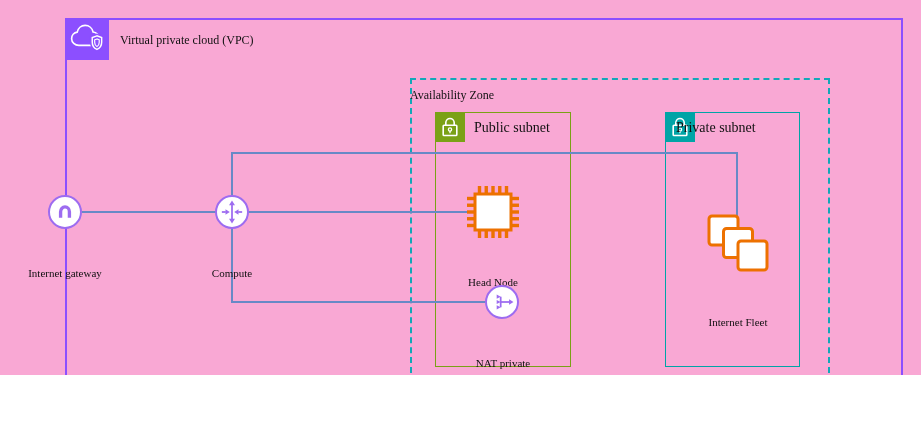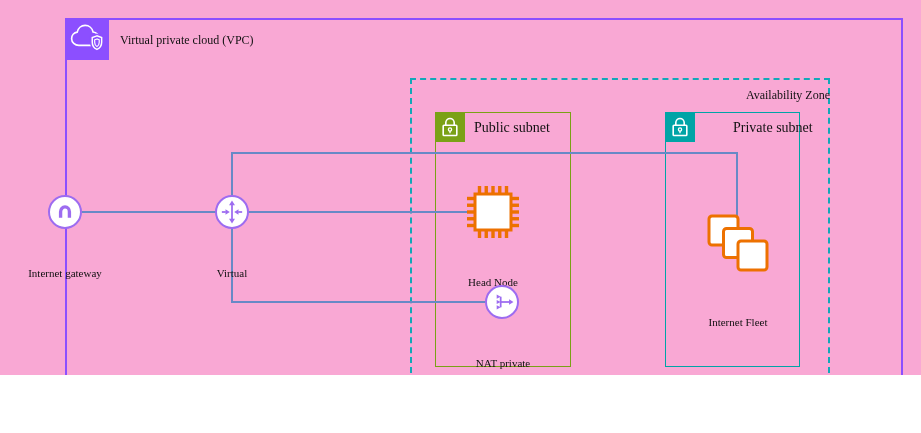--- a/index.html
+++ b/index.html
@@ -19,31 +19,31 @@
     overflow:hidden;
   }
   
   .vpc-box{position:absolute;left:65px;top:18px;width:838px;height:401px;
     border:2px solid var(--vpc-purple);box-sizing:border-box;}
   .vpc-icon{position:absolute;left:65px;top:18px;width:44px;height:42px;
     background:var(--vpc-purple);display:flex;align-items:center;justify-content:center;}
   .vpc-label{position:absolute;left:120px;top:33px;font-size:12px;}
   .az-box{position:absolute;left:410px;top:78px;width:420px;height:315px;
     border:2px dashed var(--az-teal);box-sizing:border-box;}
-  .az-label{position:absolute;left:410px;top:88px;width:420px;text-align:right;font-size:12px;}
+  .az-label{position:absolute;left:410px;top:88px;width:420px;text-align:left;font-size:12px;}
   .subnet{position:absolute;top:112px;height:255px;box-sizing:border-box;}
   .subnet.public{left:435px;width:136px;border:1px solid var(--subnet-green);}
   .subnet.private{left:665px;width:135px;border:1px solid var(--subnet-teal);}
   .subnet-icon{position:absolute;top:112px;width:30px;height:30px;
     display:flex;align-items:center;justify-content:center;}
   .subnet-icon.public-fill{left:435px;background:var(--subnet-green);}
   .subnet-icon.private-fill{left:665px;background:var(--subnet-teal);}
   .subnet-label{position:absolute;top:120px;font-size:14px;}
   .subnet-label.public-lbl{left:474px;}
-  .subnet-label.private-lbl{left:733px;}
+  .subnet-label.private-lbl{left:676px;}
   
   .cline{position:absolute;background:var(--connection-blue);}
   .l-igw-head{left:82px;top:211px;width:385px;height:2px;}
   .l-router-vert{left:231px;top:152px;width:2px;height:151px;}
   .l-top{left:231px;top:152px;width:507px;height:2px;}
   .l-compute-vert{left:736px;top:152px;width:2px;height:66px;}
   .l-nat{left:231px;top:301px;width:254px;height:2px;}
   
   .gw-circle{position:absolute;width:34px;height:34px;border-radius:50%;
     background:#fff;border:2px solid var(--gateway-purple);box-sizing:border-box;
@@ -128,21 +128,21 @@
     <svg width="30" height="30" viewBox="0 0 34 34">
       <path class="stroke-cur" stroke-width="2" d="M17,8 V26"></path>
       <polygon class="fill-cur" points="17,4 13.6,9.4 20.4,9.4"></polygon>
       <polygon class="fill-cur" points="17,30 13.6,24.6 20.4,24.6"></polygon>
       <path class="stroke-cur" stroke-width="2" d="M5.5,17 H10"></path>
       <polygon class="fill-cur" points="14.5,17 9.6,13.9 9.6,20.1"></polygon>
       <path class="stroke-cur" stroke-width="2" d="M28.5,17 H24"></path>
       <polygon class="fill-cur" points="19.5,17 24.4,13.9 24.4,20.1"></polygon>
     </svg>
   </div>
-  <div class="node-label router-lbl">Virtual</div>
+  <div class="node-label router-lbl">Compute</div>
 
   <div class="node-svg chip-pos">
     <svg width="56" height="56" viewBox="0 0 56 56">
       <rect class="chip-pin" x="12.8" y="2" width="3.4" height="8"></rect>
       <rect class="chip-pin" x="19.55" y="2" width="3.4" height="8"></rect>
       <rect class="chip-pin" x="26.3" y="2" width="3.4" height="8"></rect>
       <rect class="chip-pin" x="33.05" y="2" width="3.4" height="8"></rect>
       <rect class="chip-pin" x="39.8" y="2" width="3.4" height="8"></rect>
       <rect class="chip-pin" x="12.8" y="46" width="3.4" height="8"></rect>
       <rect class="chip-pin" x="19.55" y="46" width="3.4" height="8"></rect>

